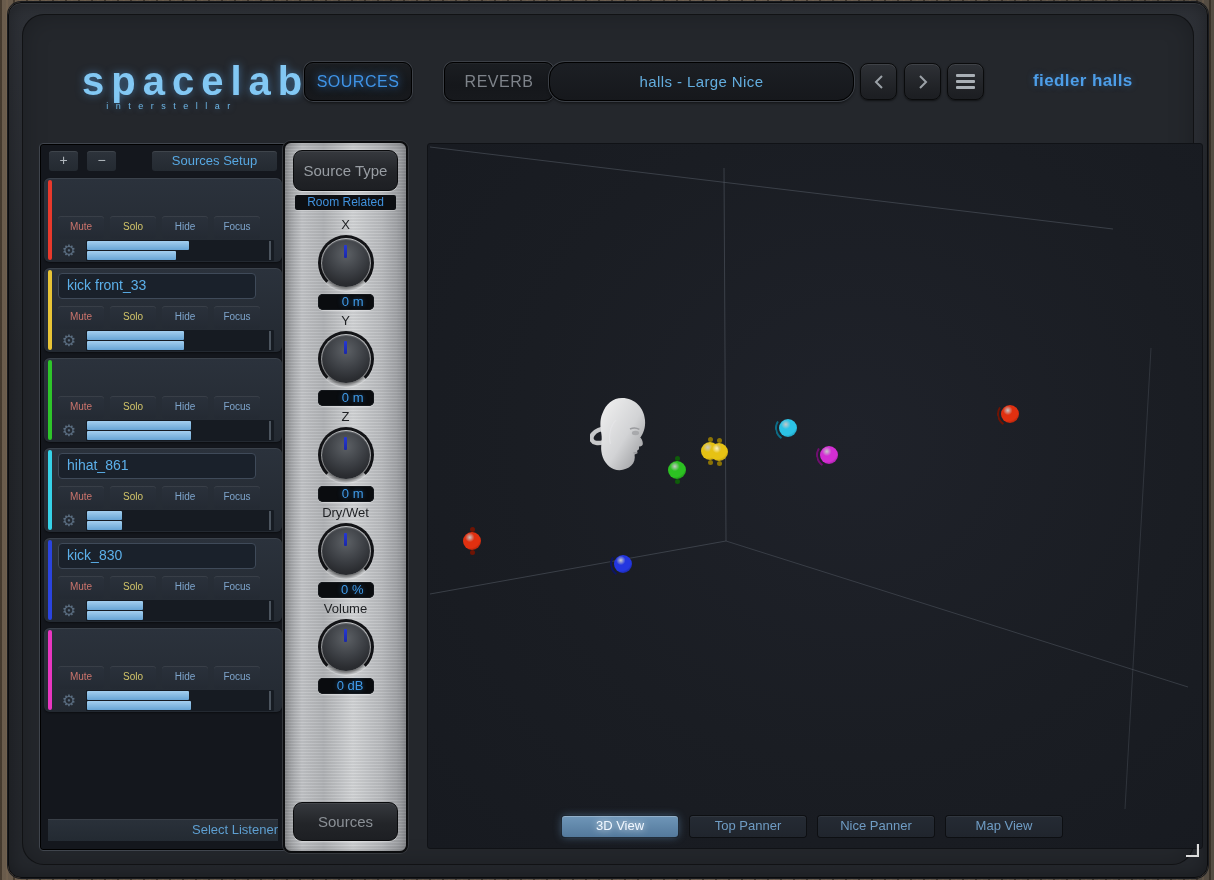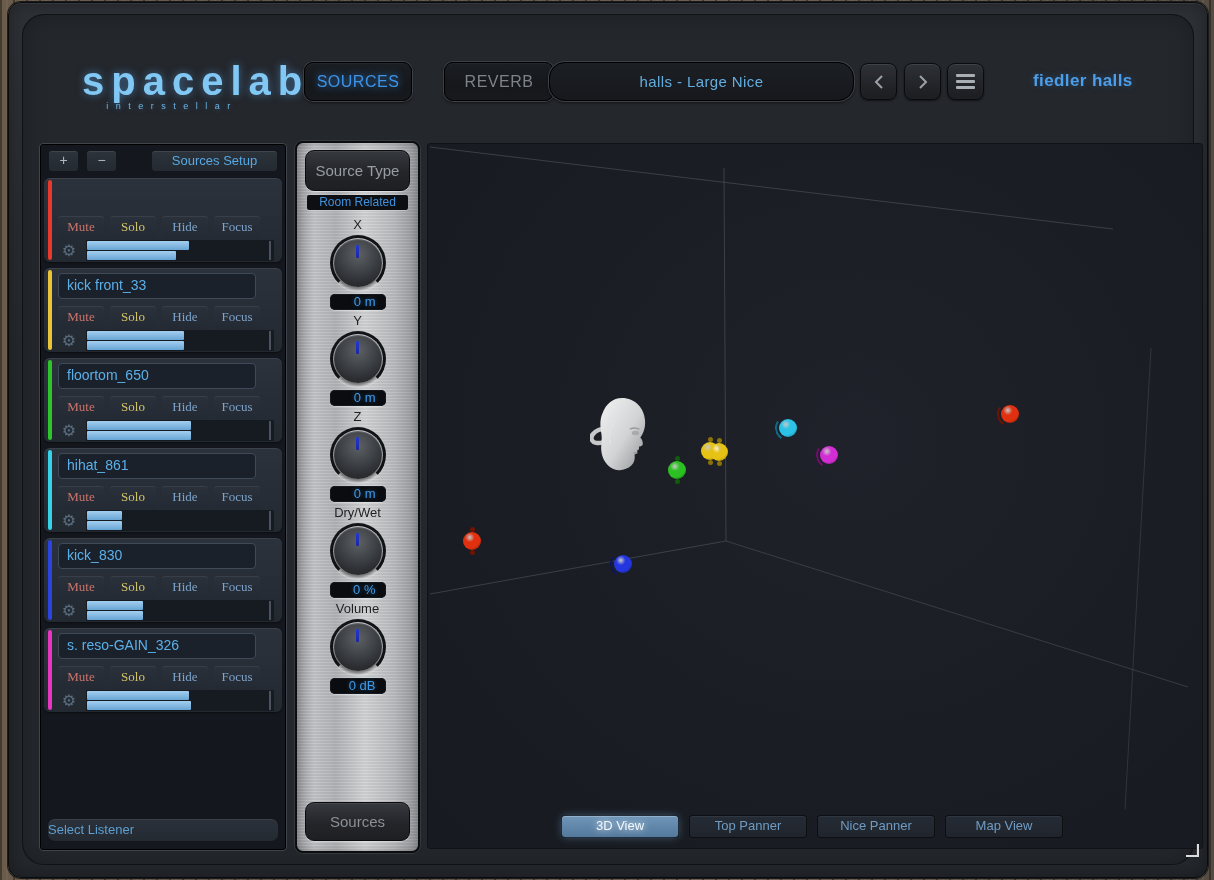--- a/index.html
+++ b/index.html
@@ -83,46 +83,46 @@
   }
   .src-stripe{position:absolute;left:4px;top:2px;bottom:2px;width:4px;border-radius:2px;}
   .src-name{
     position:absolute;left:14px;top:5px;width:188px;height:24px;
     background:#1a212b;border:1px solid #3f4a59;border-radius:4px;
     color:#5cb0ea;font-size:14px;line-height:23px;padding-left:8px;cursor:text;
   }
   .src-btn-row{position:absolute;left:14px;top:38px;display:flex;gap:6px;}
   .sbtn{
     width:46px;height:23px;background:linear-gradient(180deg,#2a313b,#242a33);
-    border-radius:3px;font-size:13px;line-height:22px;text-align:center;
-    box-shadow:inset 0 1px 0 rgba(255,255,255,.07);cursor:pointer;font-family:Liberation Serif, serif;
+    border-radius:3px;font-size:10px;line-height:22px;text-align:center;
+    box-shadow:inset 0 1px 0 rgba(255,255,255,.07);cursor:pointer;
   }
   .sbtn-mute{color:#cb746c;}
   .sbtn-solo{color:#d3c569;}
   .sbtn-hide{color:#7da4cb;}
   .sbtn-focus{color:#7da4cb;}
   .src-meter-row{position:absolute;left:14px;top:65px;right:8px;height:16px;}
   .src-gear{
     position:absolute;left:0;top:-2px;width:22px;height:19px;color:#5a6d80;font-size:16px;
     line-height:19px;text-align:center;cursor:pointer;
   }
   .meters{position:absolute;left:28px;right:0;top:-3px;height:21px;background:#161b22;border-radius:1px;}
   .meters:after{content:"";position:absolute;right:3px;top:1px;bottom:1px;width:2px;background:#4b545e;}
   .meter-track{position:absolute;left:1px;right:1px;height:9px;}
   .meter-track.t0{top:1px;} .meter-track.t1{top:11px;}
   .meter-fill{height:100%;background:linear-gradient(180deg,#a3cfef,#68a5d5);border-radius:1px;}
   .sb-footer{
     position:absolute;left:8px;right:8px;bottom:9px;height:22px;
     background:linear-gradient(180deg,#2a313a,#232a32);
-    border-radius:7px;color:#5e9fd1;font-size:13px;line-height:21px;text-align:left;
+    border-radius:0;color:#5e9fd1;font-size:13px;line-height:21px;text-align:right;
     box-shadow:inset 0 1px 0 rgba(255,255,255,.07);cursor:pointer;
   }
   
   .metal{
-    position:absolute;left:286px;top:138px;width:121px;height:708px;border-radius:8px;
+    position:absolute;left:274px;top:138px;width:121px;height:708px;border-radius:8px;
     background:
       repeating-linear-gradient(180deg, rgba(255,255,255,.06) 0 1px, rgba(0,0,0,.05) 1px 3px),
       linear-gradient(90deg,#97999c 0%,#c3c5c8 14%,#b2b4b7 32%,#d3d5d7 56%,#babcbf 80%,#94969a 100%);
     border:2px solid #0c0d0f;
     box-shadow:inset 0 0 8px rgba(0,0,0,.22), 0 0 0 1px #35383d;
   }
   .panel-btn{
     position:absolute;left:8px;width:103px;border-radius:9px;
     background:linear-gradient(180deg,#36393e,#232529 55%,#1d1f23);
     border:1px solid #0a0b0d;
@@ -269,21 +269,20 @@
                 <div class="meter-fill" style="width: 52%;"></div>
               </div>
               <div class="meter-track t1">
                 <div class="meter-fill" style="width: 52%;"></div>
               </div>
             </div>
           </div>
         </div>
         <div class="src-item">
           <div class="src-stripe" style="background: rgb(46, 197, 42);"></div>
-          <div class="src-name">floortom_650</div>
           <div class="src-btn-row">
             <div class="sbtn sbtn-mute">Mute</div>
             <div class="sbtn sbtn-solo">Solo</div>
             <div class="sbtn sbtn-hide">Hide</div>
             <div class="sbtn sbtn-focus">Focus</div>
           </div>
           <div class="src-meter-row">
             <div class="src-gear">⚙</div>
             <div class="meters">
               <div class="meter-track t0">
@@ -332,21 +331,20 @@
                 <div class="meter-fill" style="width: 30%;"></div>
               </div>
               <div class="meter-track t1">
                 <div class="meter-fill" style="width: 30%;"></div>
               </div>
             </div>
           </div>
         </div>
         <div class="src-item">
           <div class="src-stripe" style="background: rgb(232, 54, 192);"></div>
-          <div class="src-name">s. reso-GAIN_326</div>
           <div class="src-btn-row">
             <div class="sbtn sbtn-mute">Mute</div>
             <div class="sbtn sbtn-solo">Solo</div>
             <div class="sbtn sbtn-hide">Hide</div>
             <div class="sbtn sbtn-focus">Focus</div>
           </div>
           <div class="src-meter-row">
             <div class="src-gear">⚙</div>
             <div class="meters">
               <div class="meter-track t0">

